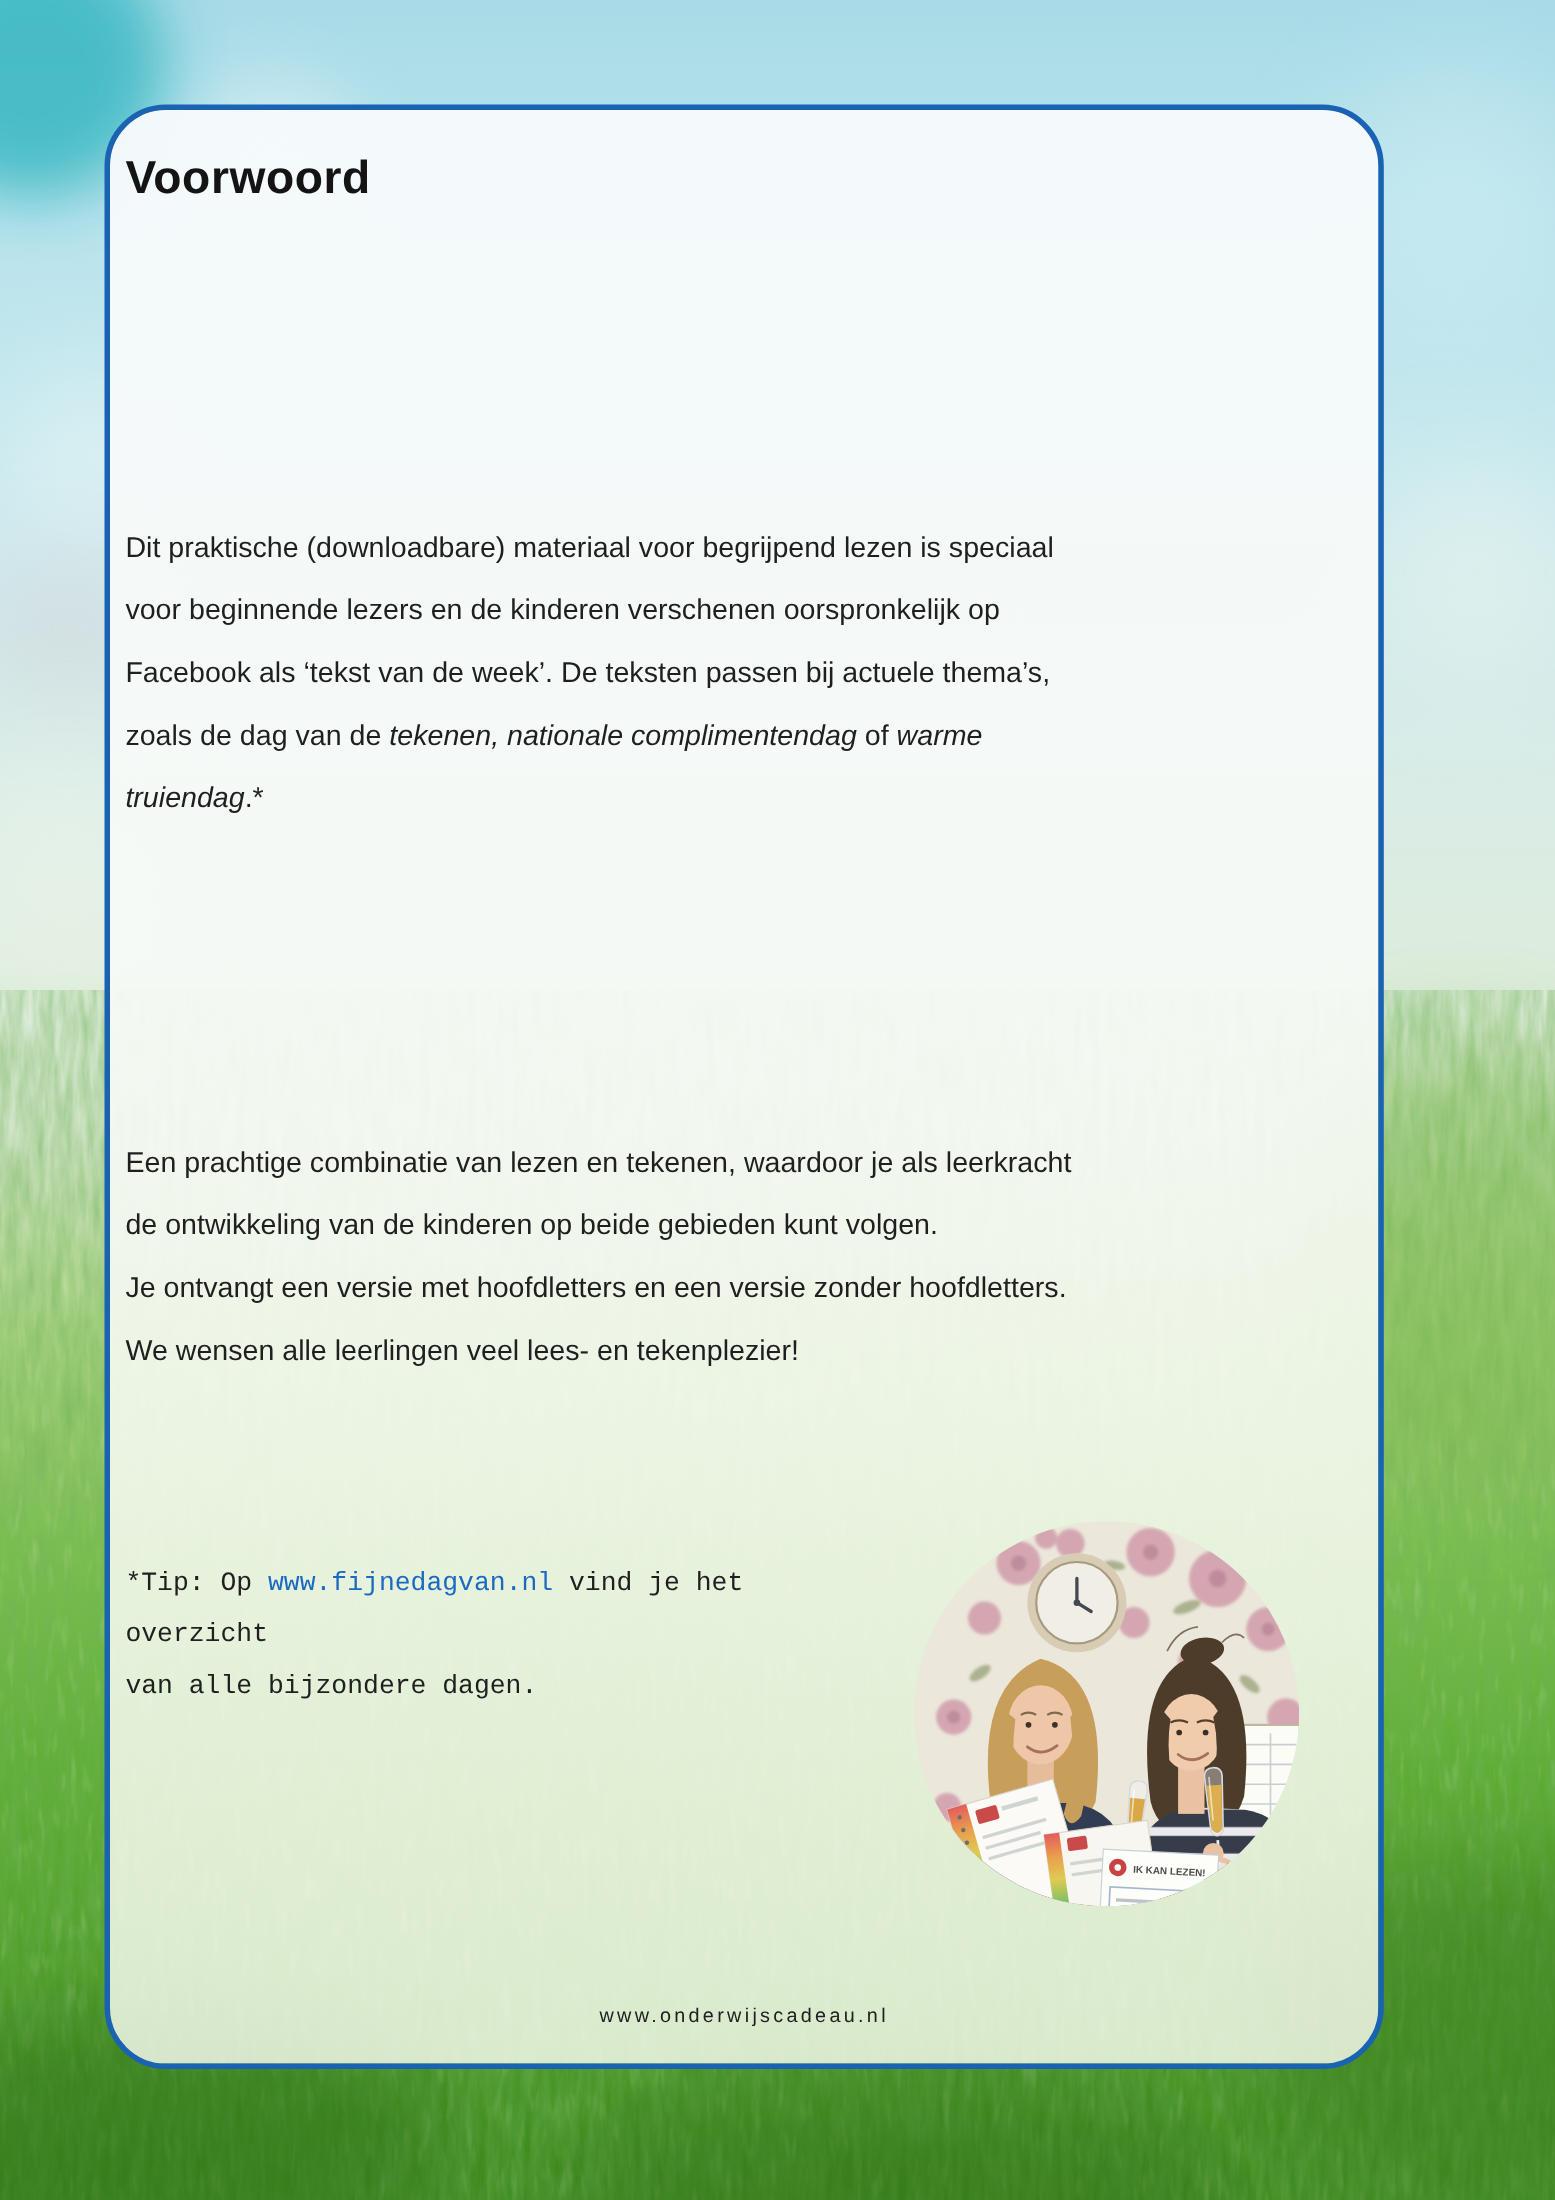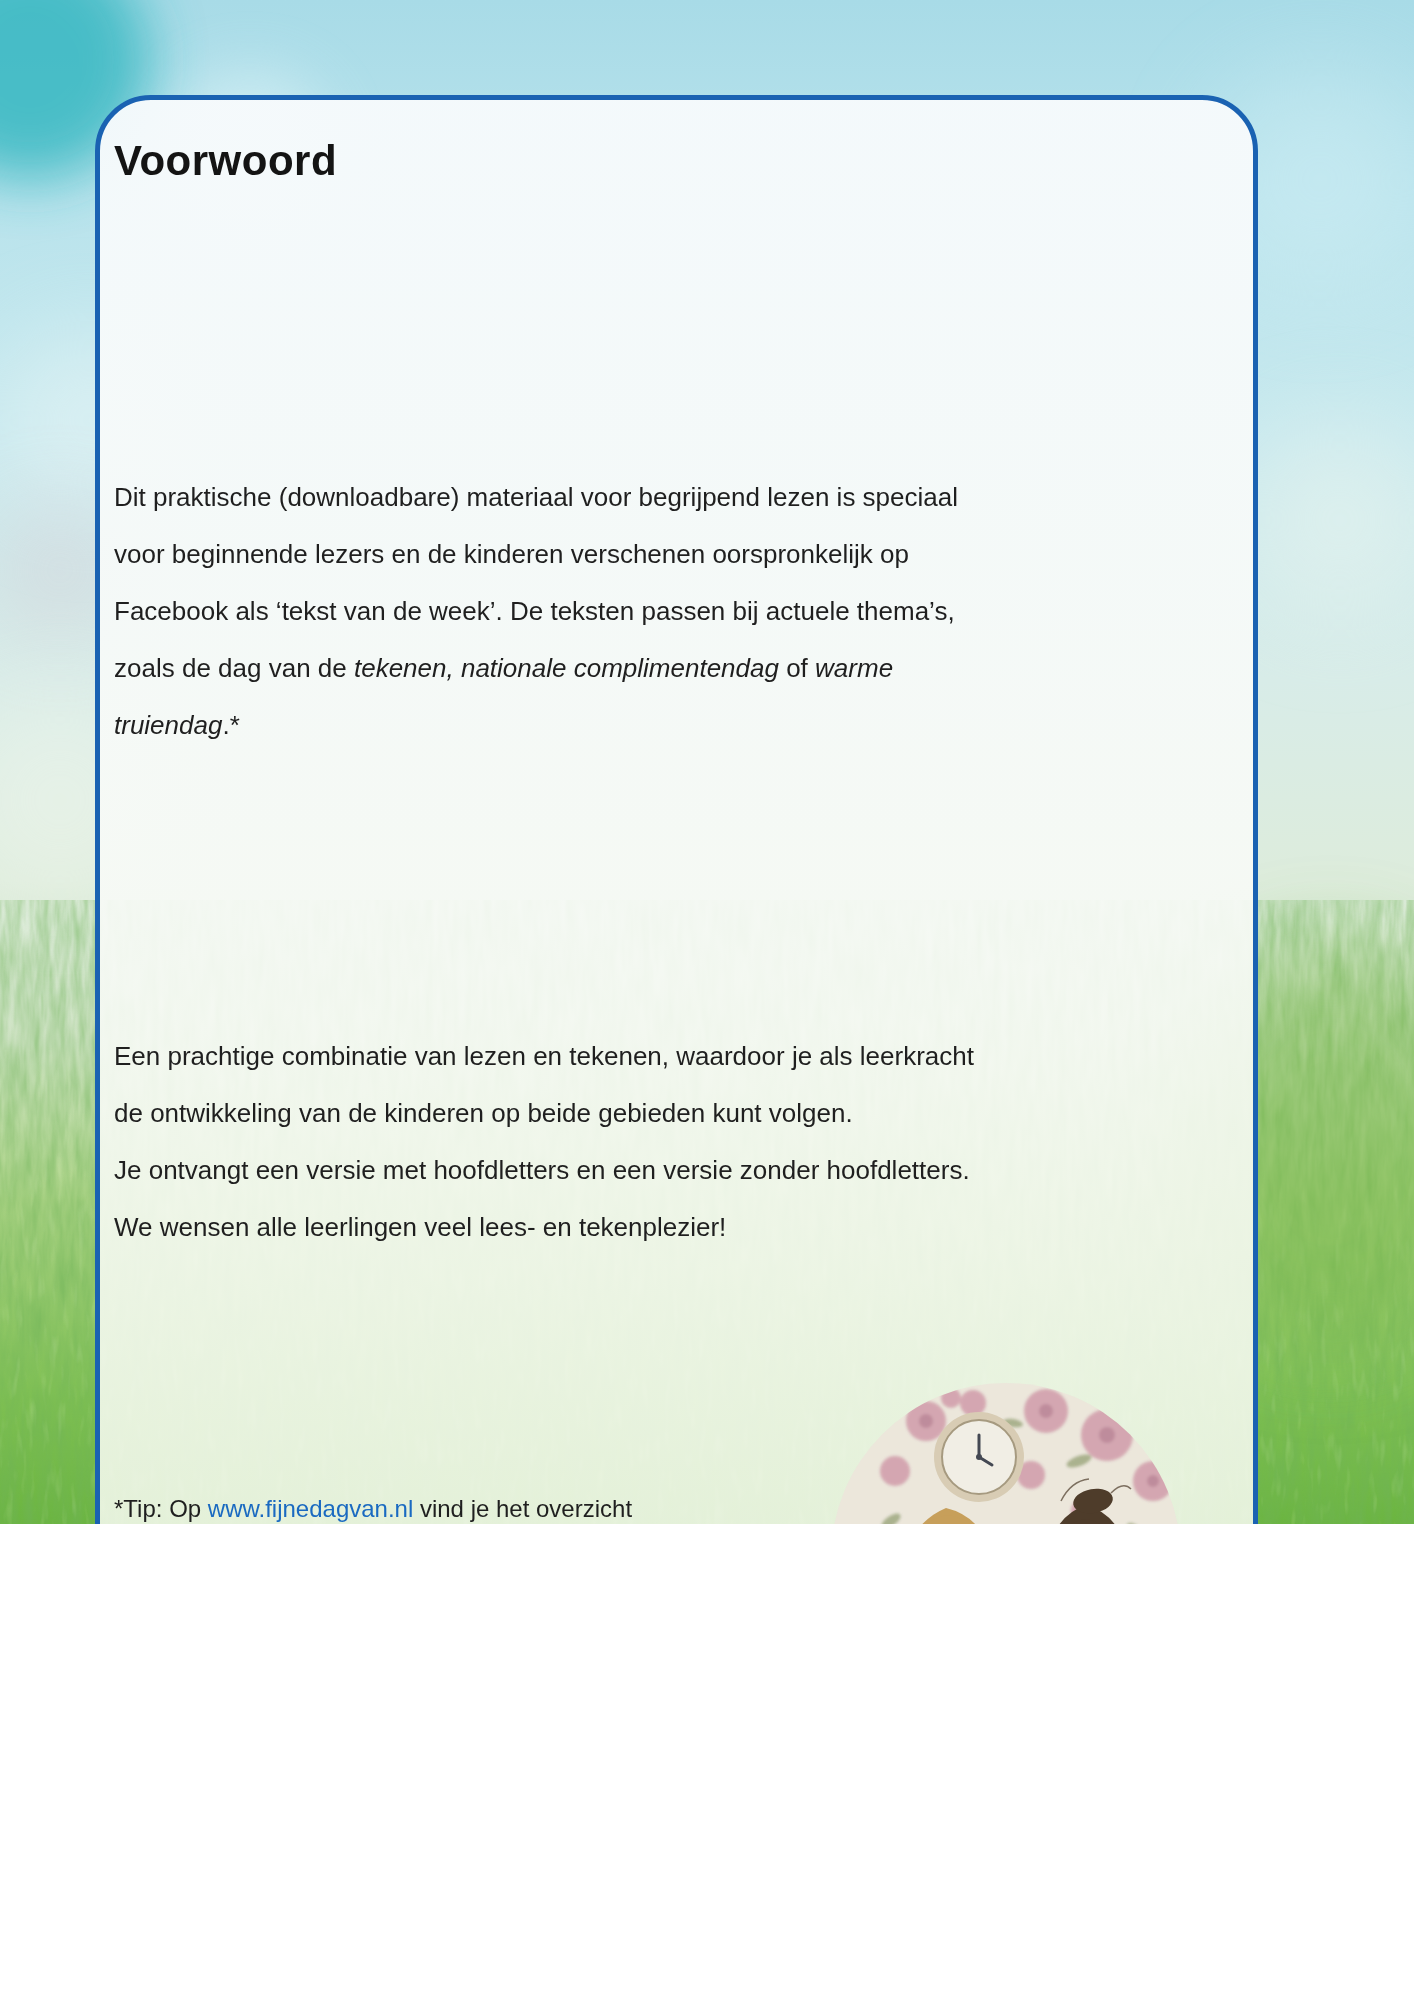--- a/index.html
+++ b/index.html
@@ -1,32 +1,32 @@
 <!DOCTYPE html>
 <html><head>
 <meta charset="utf-8">
 <style>
   * { margin:0; padding:0; box-sizing:border-box; }
   html,body { width:1414px; height:2000px; }
   body { font-family:"Liberation Sans","DejaVu Sans",sans-serif; overflow:hidden; }
-  .stage { position:relative; width:1414px; height:1524px; overflow:hidden; background:#5eead4; }
+  .stage { position:relative; width:1414px; height:2000px; overflow:hidden; background:#5eead4; }
   .bg { position:absolute; left:0; top:0; }
 
   .card {
     position:absolute; left:95px; top:95px; width:1163px; height:1786px;
     border:5px solid #1a62b2; border-radius:56px;
     background:linear-gradient(180deg, rgba(246,250,252,0.97) 0%, rgba(247,250,246,0.93) 45%, rgba(248,251,238,0.82) 100%);
   }
   .card-el { position:absolute; left:14px; color:#1f1f1f; }
   .title { top:37px; font-size:42px; font-weight:700; color:#141414; letter-spacing:0.5px; }
   .body  { font-size:26px; line-height:57px; white-space:pre-line; width:1010px; }
   .p1 { top:139px; } .p2 { top:369px; } .p3 { top:720px; } .p4 { top:928px; }
   .sig { top:1195px; }
   .body em { font-style:italic; }
-  .tip { top:1385px; font-size:24px; line-height:47px; white-space:pre-line; width:640px; }
+  .tip { top:1316px; font-size:24px; line-height:47px; white-space:pre-line; width:640px;font-family:Liberation Mono, monospace; }
   .link { color:#1a6ac1; text-decoration:none; cursor:pointer; }
   .photo { position:absolute; left:731px; top:1283px; width:350px; height:350px; border-radius:50%; overflow:hidden; }
   .footer { position:absolute; left:0; top:1722px; width:100%; text-align:center;
             font-size:18px; letter-spacing:3px; color:#202020; }
 </style>
 </head>
 <body>
 
 <div class="stage">
 

